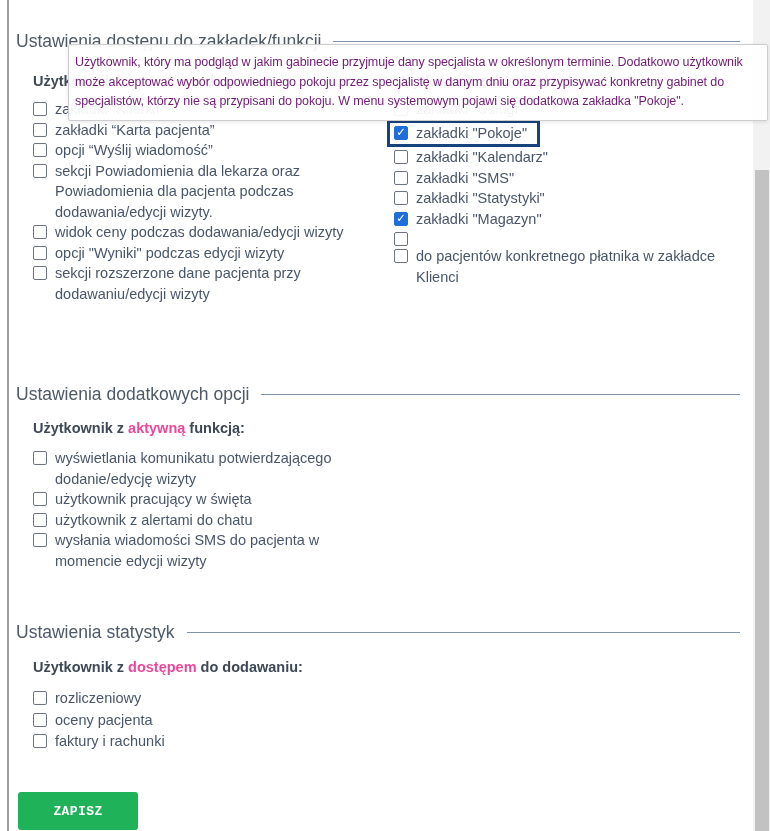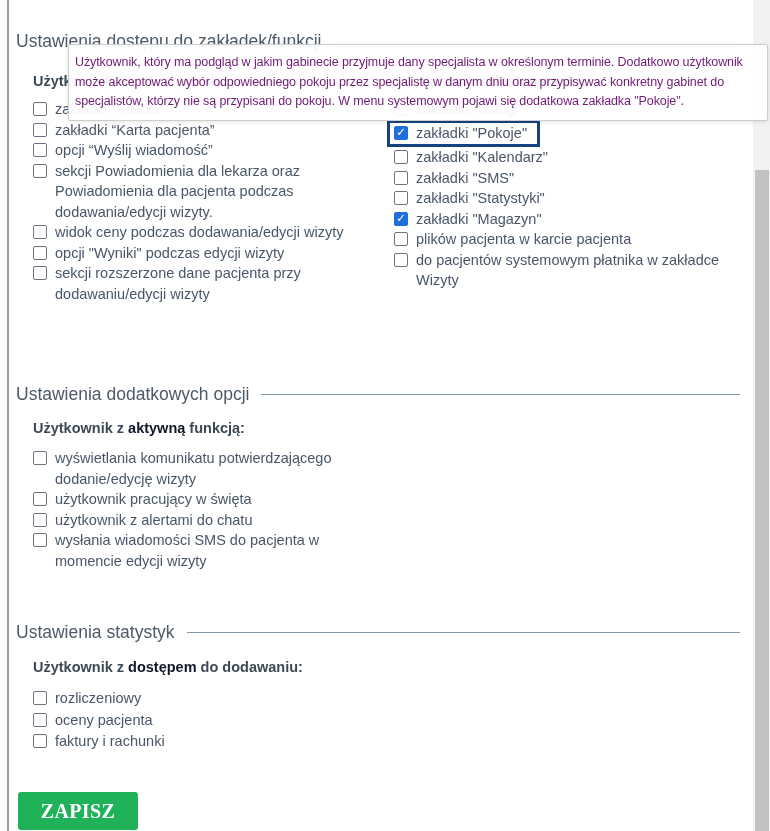--- a/index.html
+++ b/index.html
@@ -13,21 +13,21 @@
   .panel-edge{position:absolute;left:7px;top:0;width:2px;height:831px;background:#9d9d9d;}
   
   .scroll-track{position:absolute;right:0;top:0;width:17px;height:831px;background:#f2f2f2;}
   .scroll-thumb{position:absolute;right:1px;top:170px;width:14px;height:661px;background:#c2c2c2;}
   
   .sec-head{position:absolute;left:16px;width:724px;display:flex;align-items:flex-start;
     font-size:17.5px;color:#4e5a68;}
   .sec-head .rule{flex:1;height:1px;background:#7e94a9;margin:10px 0 0 12px;}
   
   .sub-head{position:absolute;font-size:14.5px;font-weight:700;color:#3e4956;}
-  .kw-green{color:#0f172a;}
+  .kw-green{color:#ec4899;}
   .kw-red{color:#d9534f;}
   
   .col{position:absolute;}
   .item{display:flex;align-items:flex-start;font-size:14.5px;line-height:20.5px;color:#49566a;margin-bottom:0px;cursor:default;}
   .cb{flex:0 0 auto;width:14px;height:14px;box-sizing:border-box;border:1.5px solid #6d7480;
       border-radius:2px;background:#fff;margin:3px 8px 0 0;position:relative;}
   .cb.checked{background:#1e6fd9;border-color:#1e6fd9;}
   .cb.checked::after{content:"✓";position:absolute;top:50%;left:50%;transform:translate(-50%,-54%);
       font-size:11.5px;font-weight:700;color:#ffffff;}
   .item.hl{border:3px solid #16437e;margin-left:-7px;padding:0 10px 1px 4px;width:max-content;}
@@ -37,32 +37,32 @@
     background:rgba(255,255,255,0.93);border:1px solid #cdcdcd;border-radius:2px;
     box-shadow:0 1px 4px rgba(0,0,0,0.10);
     padding:8px 6px;z-index:10;
     font-size:12.5px;line-height:19.5px;letter-spacing:-0.1px;color:#701a75;
   }
   .tooltip .tl{white-space:nowrap;overflow:hidden;}
   
   .save-btn{
     position:absolute;left:18px;top:792px;width:120px;height:38px;
     background:#1fb259;border:none;border-radius:3px;
-    color:#ffffff;font-family:Liberation Serif, serif;font-weight:700;font-size:20px;letter-spacing:0.4px;
+    color:#ffffff;font-family:Liberation Mono, monospace;font-weight:700;font-size:13px;letter-spacing:0.4px;
     cursor:pointer;
   }
 </style>
 </head>
 <body>
 
 <div class="panel-edge"></div>
 <div class="scroll-track"></div>
 <div class="scroll-thumb"></div>
 
-<div class="sec-head" style="top:31px;align-items:center;">
+<div class="sec-head" style="top:31px;">
   <span>Ustawienia dostępu do zakładek/funkcji</span>
   <span class="rule"></span>
 </div>
 
 <div class="sub-head" style="left:33px;top:73px;">
   <span>Użytkownik </span><span class="kw-red">bez dostępu</span><span> do:</span>
 </div>
 <div class="sub-head" style="left:395px;top:73px;">
   <span>Użytkownik z </span><span class="kw-green">dostępem</span><span> do:</span>
 </div>
@@ -118,25 +118,24 @@
   <div class="item">
     <span class="cb"></span>
     <span>zakładki "Statystyki"</span>
   </div>
   <div class="item">
     <span class="cb checked"></span>
     <span>zakładki "Magazyn"</span>
   </div>
   <div class="item">
     <span class="cb"></span>
-    <span>plików pacjenta w karcie pacjenta</span>
   </div>
   <div class="item">
     <span class="cb"></span>
-    <span>do pacjentów systemowym płatnika w zakładce Wizyty</span>
+    <span>do pacjentów konkretnego płatnika w zakładce Klienci</span>
   </div>
 </div>
 
 <div class="tooltip">
   <div class="tl">Użytkownik, który ma podgląd w jakim gabinecie przyjmuje dany specjalista w określonym terminie. Dodatkowo użytkownik</div>
   <div class="tl">może akceptować wybór odpowiedniego pokoju przez specjalistę w danym dniu oraz przypisywać konkretny gabinet do</div>
   <div class="tl">specjalistów, którzy nie są przypisani do pokoju. W menu systemowym pojawi się dodatkowa zakładka "Pokoje".</div>
 </div>
 
 <div class="sec-head" style="top:384px;">

